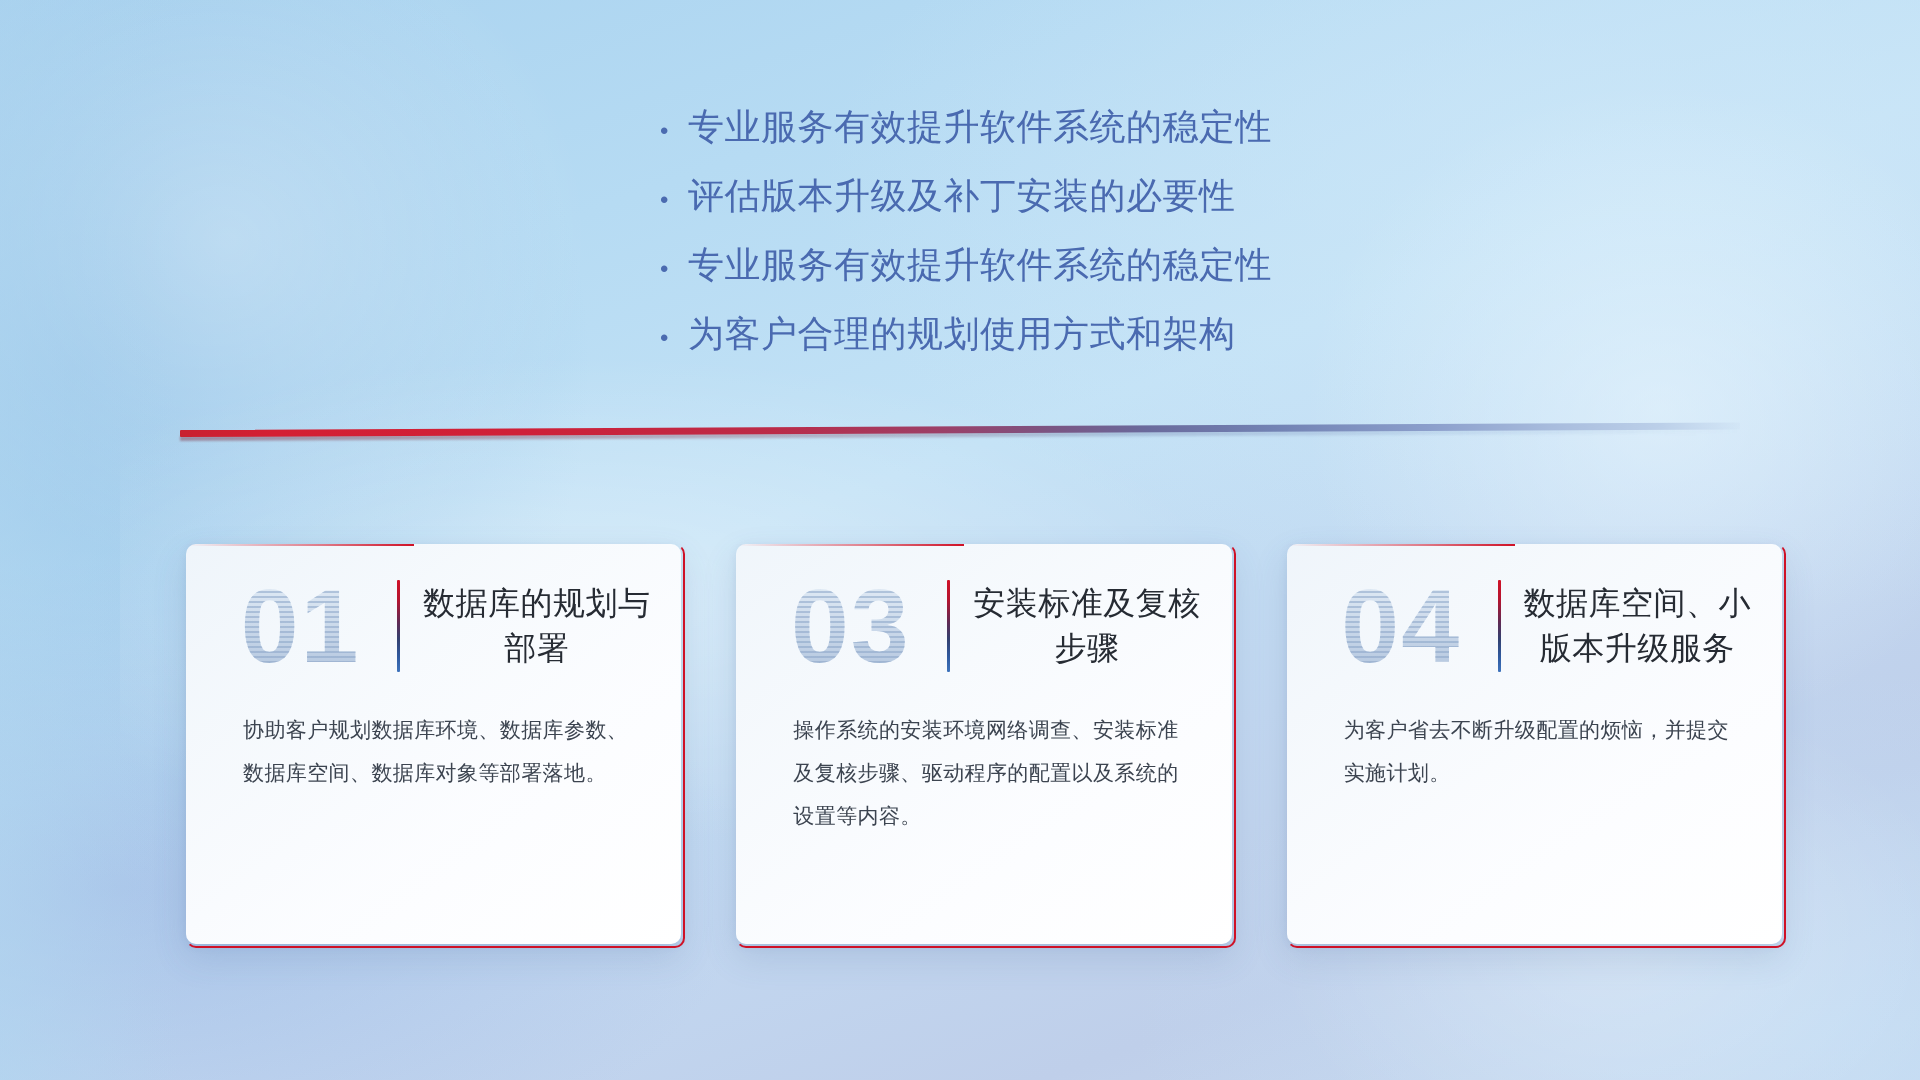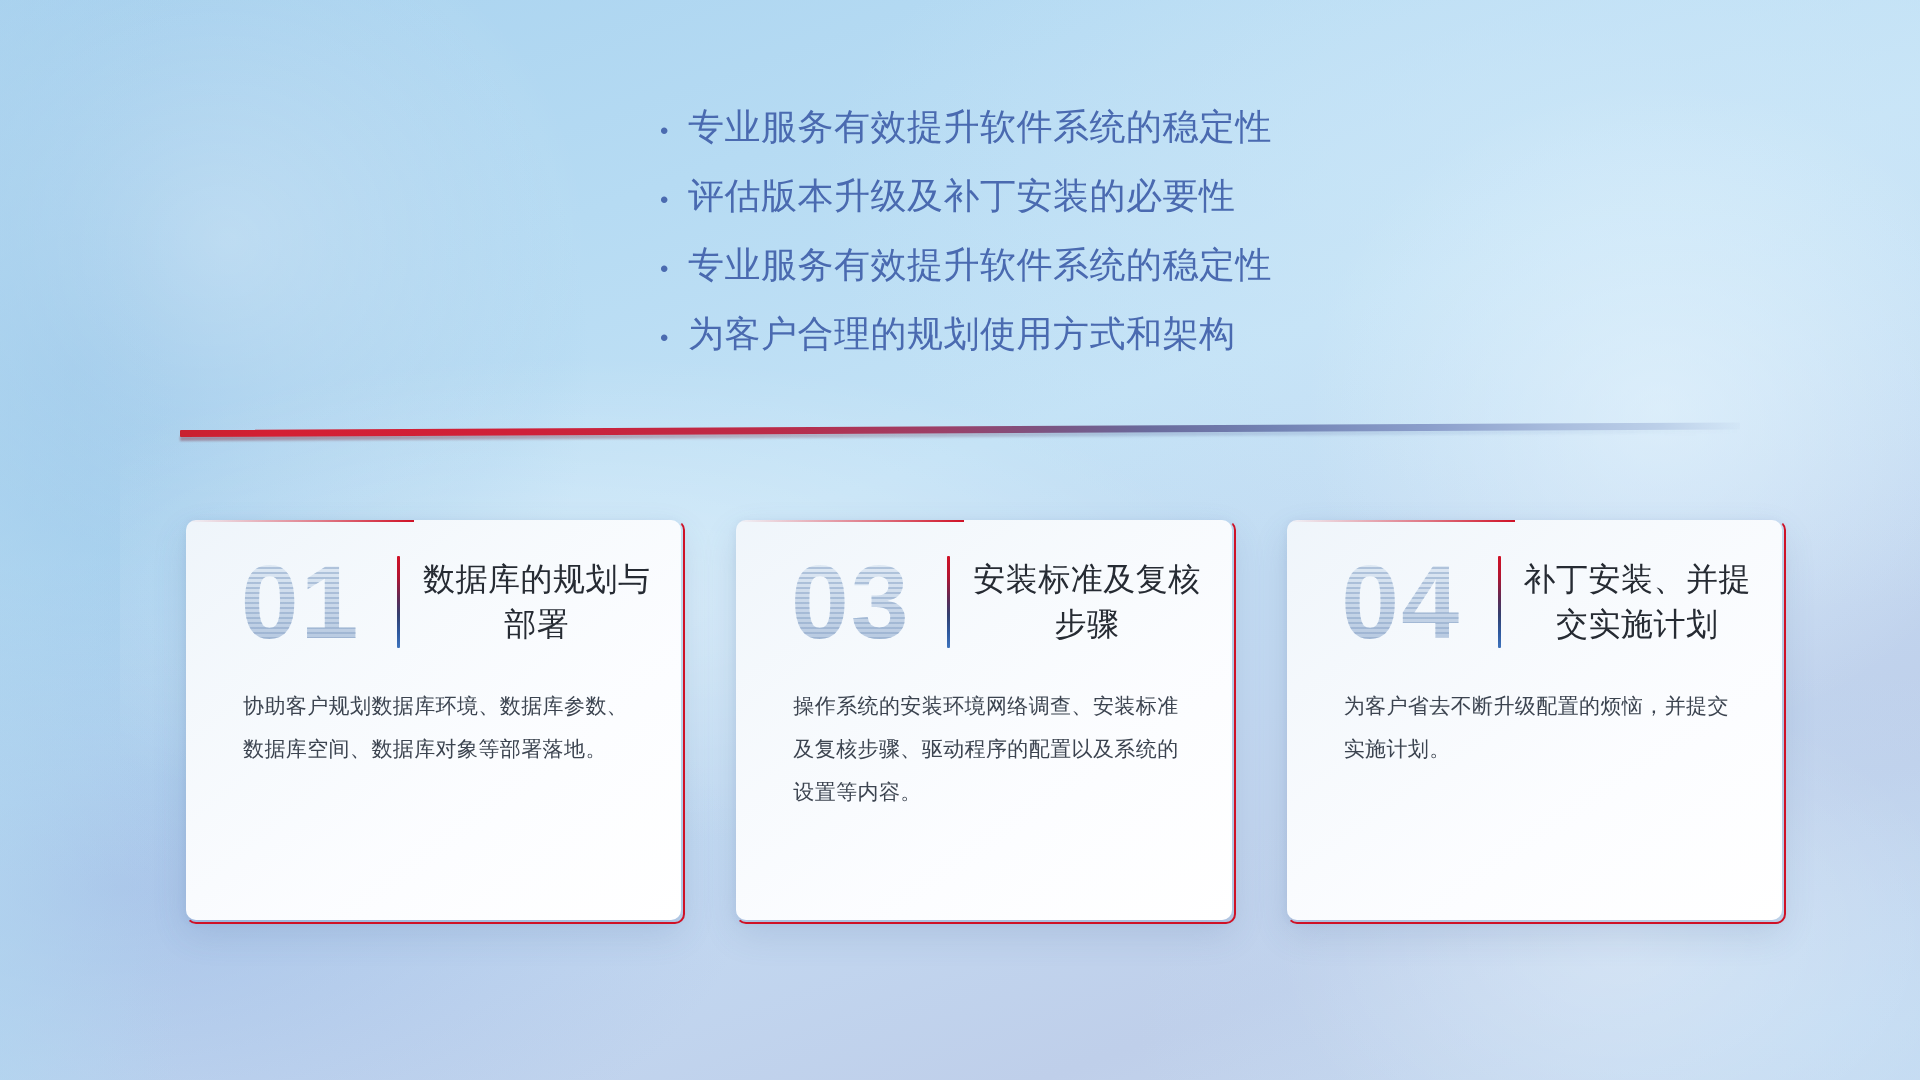--- a/index.html
+++ b/index.html
@@ -124,21 +124,21 @@
       rgba(70,80,130,0.22) 60%,
       rgba(120,150,195,0.16) 82%,
       rgba(150,180,215,0.0) 100%);
     filter: blur(1.2px);
   }
 
   
   #cards {
     position: absolute;
     left: 186px;
-    top: 520px;
+    top: 544px;
     width: 1596px;
     height: 400px;
     display: flex;
     gap: 55px;
   }
   .card {
     position: relative;
     flex: 1 1 0;
     border-radius: 10px;
     box-sizing: border-box;
@@ -312,21 +312,21 @@
         <div class="card-body">操作系统的安装环境网络调查、安装标准及复核步骤、驱动程序的配置以及系统的设置等内容。</div>
       </div>
     </div>
 
     <div class="card">
       <div class="card-accent"></div>
       <div class="card-inner">
         <div class="card-head">
           <div class="card-num">04</div>
           <div class="card-sep"></div>
-          <div class="card-title">补丁安装、并提交实施计划</div>
+          <div class="card-title">数据库空间、小版本升级服务</div>
         </div>
         <div class="card-body">为客户省去不断升级配置的烦恼，并提交实施计划。</div>
       </div>
     </div>
 
   </div>
 
 </div>
 
 </body></html>

